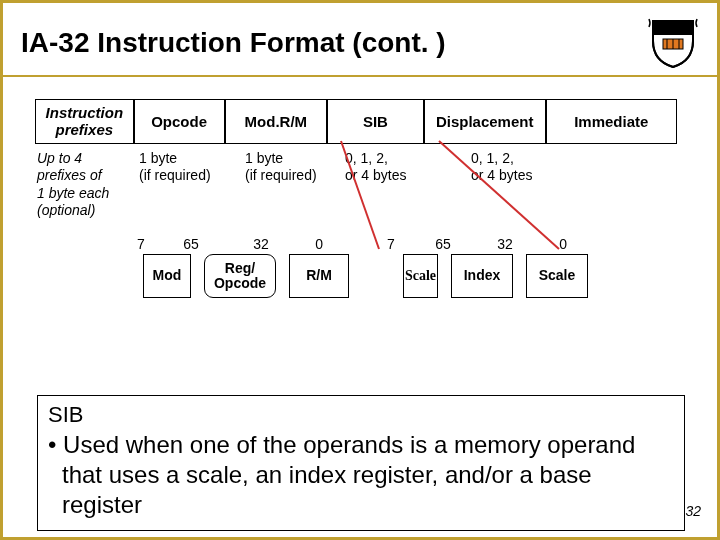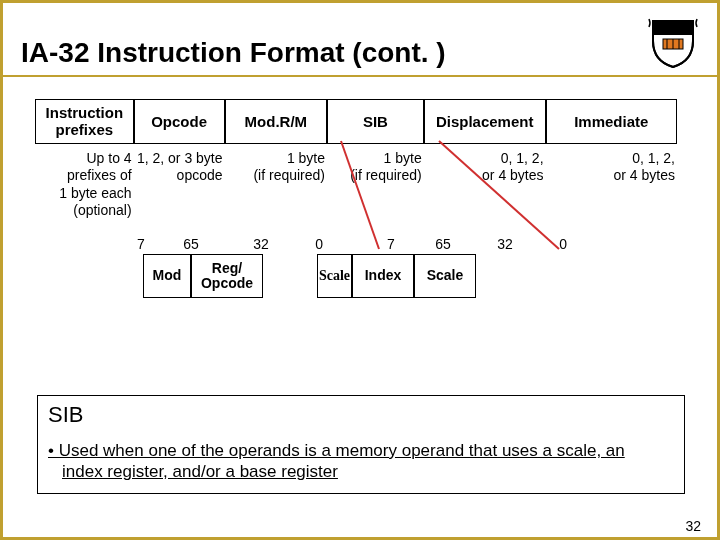--- a/index.html
+++ b/index.html
@@ -12,21 +12,21 @@
   }
   .slide {
     width: 720px; height: 540px;
     border: 3px solid #c0a030;
     position: relative;
     background: #fff;
   }
   .title-area {
     padding: 14px 18px 6px 18px;
     display: flex;
-    align-items: flex-end;
+    align-items: center;
     justify-content: space-between;
     border-bottom: 2px solid #c0a030;
   }
   .title {
     font-size: 28px;
     font-weight: bold;
   }
   .logo {
     width: 52px; height: 52px;
   }
@@ -44,35 +44,35 @@
     border: 1.5px solid #000;
     text-align: center;
     font-weight: bold;
     font-size: 15px;
     padding: 4px 2px;
     display: flex;
     align-items: center;
     justify-content: center;
     line-height: 1.15;
   }
-  .c-prefix { width: 102px; }
+  .c-prefix { width: 102px; font-style: italic; }
   .c-opcode { width: 94px; }
   .c-modrm  { width: 106px; }
   .c-sib    { width: 100px; }
   .c-disp   { width: 126px; }
   .c-imm    { width: 136px; }
   
   .desc-row {
     display: flex;
     width: 642px;
     margin-left: 4px;
     margin-top: 4px;
   }
   .desc-cell {
-    text-align: right;
+    text-align: left;
     font-size: 14px;
     line-height: 1.25;
     padding: 2px 2px 0 2px;
   }
   
   .bits-row {
     display: flex;
     width: 642px;
     margin-left: 4px;
     margin-top: 16px;
@@ -86,32 +86,33 @@
   
   .subtables {
     display: flex;
     width: 642px;
     margin-left: 4px;
     margin-top: 2px;
   }
   .sub-spacer1 { width: 108px; }
   .subtab {
     display: flex;
+    gap: 13px;
   }
   .subcell {
     border: 1.5px solid #000;
     text-align: center;
     font-weight: bold;
     font-size: 14px;
     padding: 6px 4px;
     display:flex; align-items:center; justify-content:center;
     line-height:1.1;
   }
   .modcell { width: 48px; }
-  .regcell { width: 72px; }
+  .regcell { width: 72px; border-radius: 9px; }
   .rmcell  { width: 60px; }
   .gap1 { width: 54px; }
   .scalecell { width: 35px; font-family: Liberation Serif, serif; }
   .indexcell { width: 62px; text-align: center; }
   .basecell { width: 62px; }
   
   .diagram-svg {
     position: absolute;
     left: 28px; top: 0;
     width: 660px; height: 260px;
@@ -123,32 +124,32 @@
     left: 34px;
     top: 392px;
     width: 648px;
     border: 1.5px solid #000;
     padding: 6px 10px 10px 10px;
   }
   .sib-label {
     font-size: 22px;
   }
   .sib-bullet {
-    font-size: 17px;
+    font-size: 24px;
     padding-left: 14px;
     text-indent: -14px;
-    margin-top: 12px;
+    margin-top: 2px;
     line-height: 1.25;
     padding-right: 6px;
-    text-decoration: underline;
   }
   .pagenum {
     position: absolute;
-    right: 16px; bottom: 3px;
-    font-size: 14px;
+    right: 16px; bottom: 18px;
+    font-size: 14px;
+    font-style: italic;
   }
 </style>
 </head>
 <body>
 
 <div class="slide">
   <div class="title-area">
     <div class="title">IA-32 Instruction Format (cont. )</div>
     <div class="logo">
       <svg viewBox="0 0 52 52" width="52" height="52">
@@ -185,22 +186,20 @@
       <div class="fmt-cell c-imm">
           <span>Immediate</span>
         </div>
     </div>
 
     <div class="desc-row">
       <div class="desc-cell c-prefix"><span style="white-space:pre-line">Up to 4
 prefixes of
 1 byte each
 (optional)</span></div>
-      <div class="desc-cell c-opcode"><span style="white-space:pre-line">1, 2, or 3 byte
-opcode</span></div>
       <div class="desc-cell c-modrm"><span style="white-space:pre-line">1 byte
 (if required)</span></div>
       <div class="desc-cell c-sib"><span style="white-space:pre-line">1 byte
 (if required)</span></div>
       <div class="desc-cell c-disp"><span style="white-space:pre-line">0, 1, 2,
 or 4 bytes</span></div>
       <div class="desc-cell c-imm"><span style="white-space:pre-line">0, 1, 2,
 or 4 bytes</span></div>
     </div>
 
@@ -228,20 +227,23 @@
     <div class="subtables">
       <div class="sub-spacer1"></div>
       <div class="subtab">
         <div class="subcell modcell">
             <span>Mod</span>
           </div>
         <div class="subcell regcell">
             <span style="white-space:pre-line">Reg/
 Opcode</span>
           </div>
+        <div class="subcell rmcell">
+            <span>R/M</span>
+          </div>
       </div>
       <div class="gap1"></div>
       <div class="subtab">
         <div class="subcell scalecell">
             <span>Scale</span>
           </div>
         <div class="subcell indexcell">
             <span>Index</span>
           </div>
         <div class="subcell basecell">

